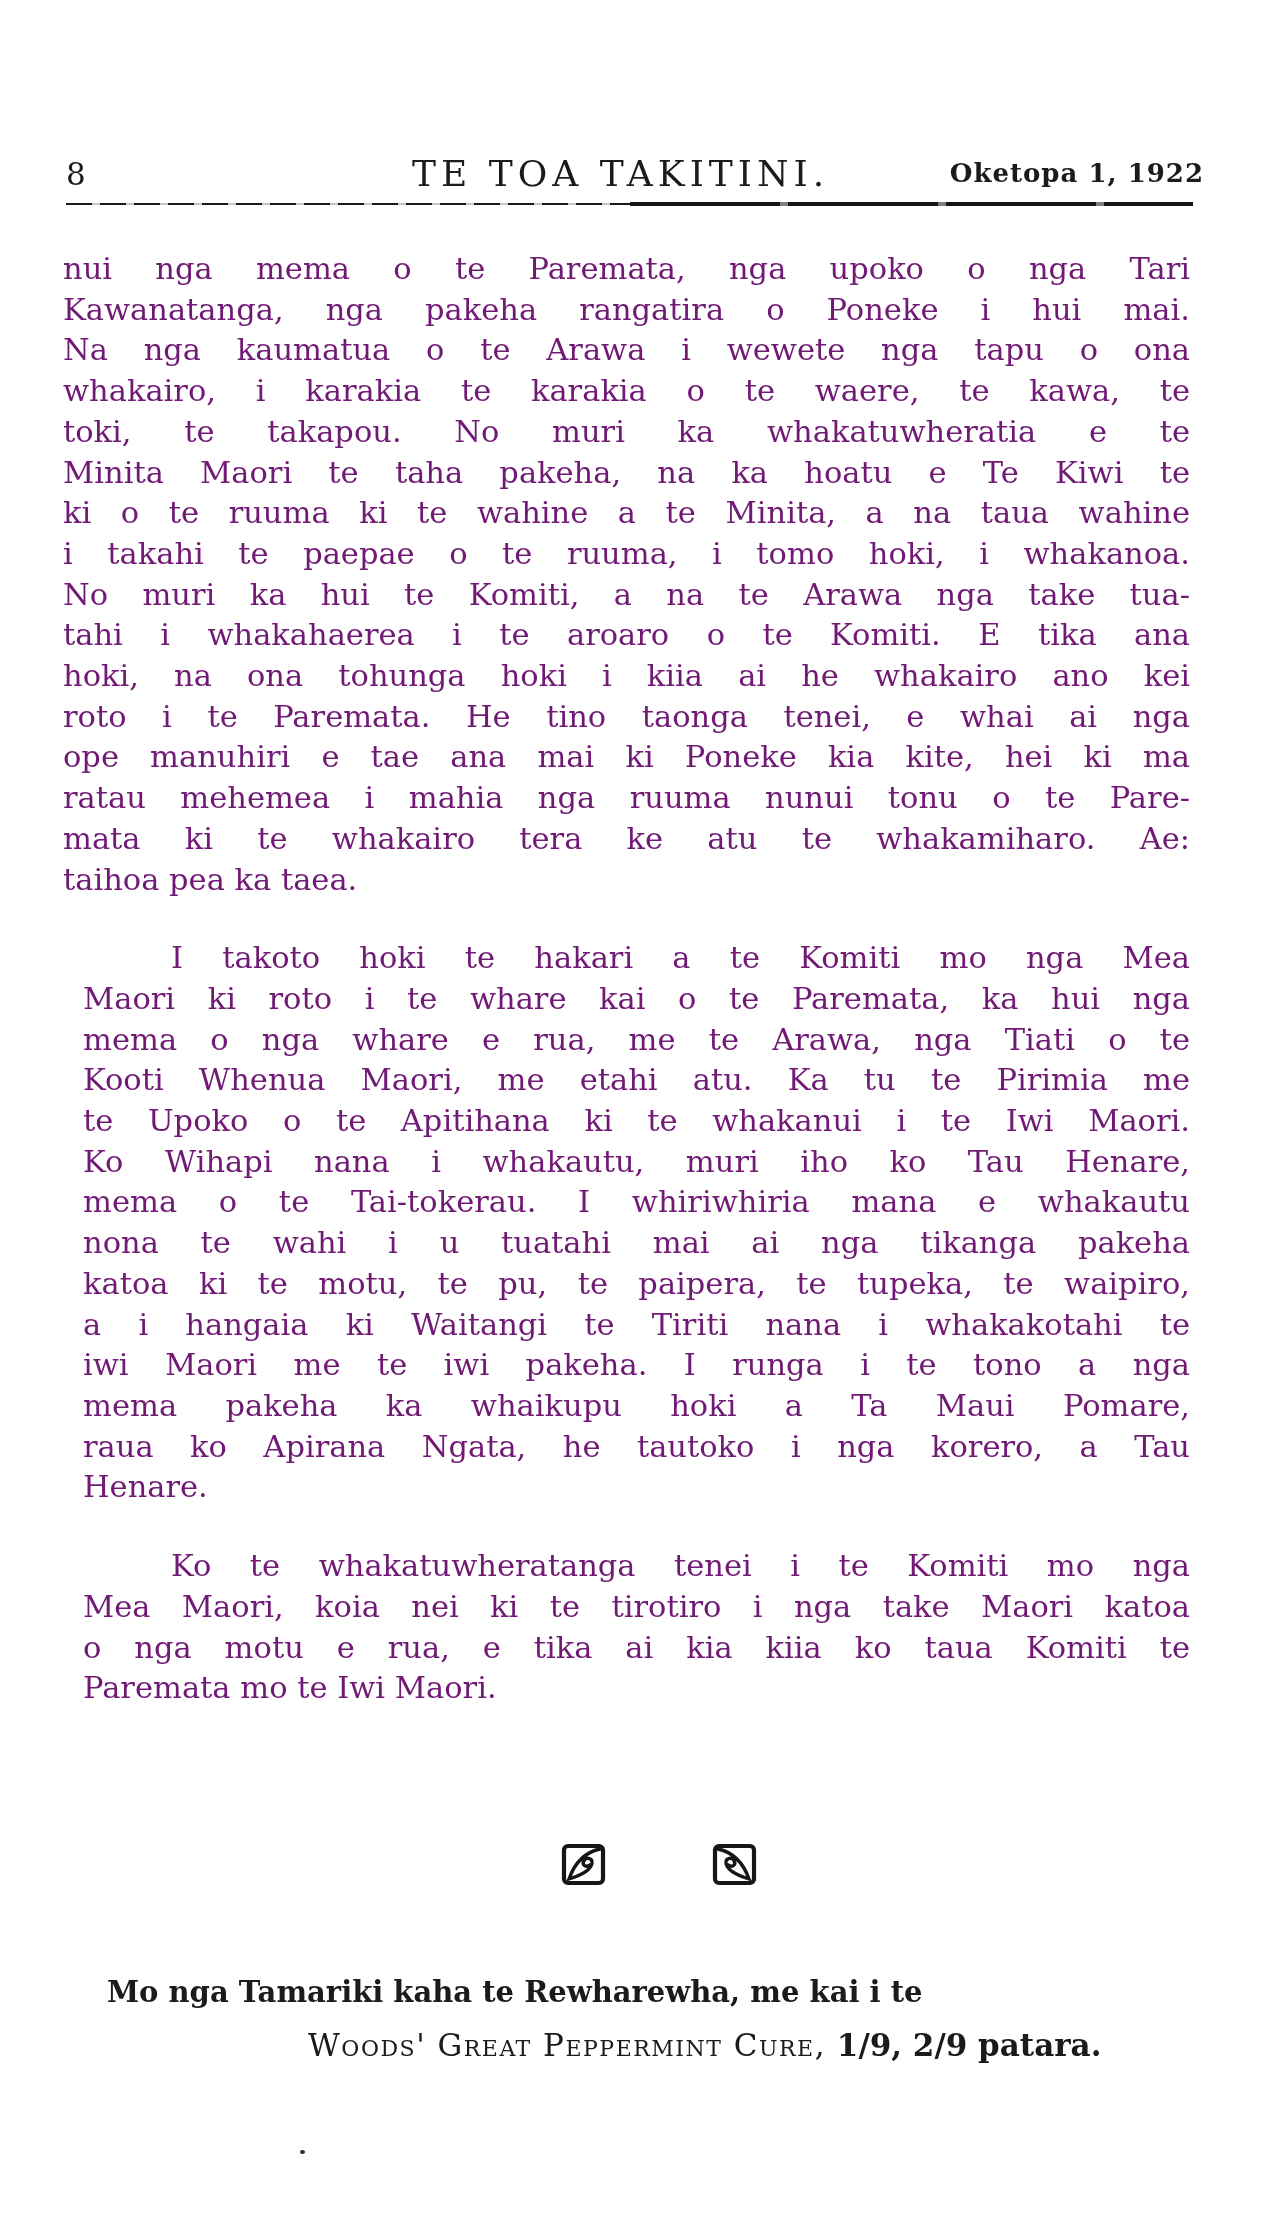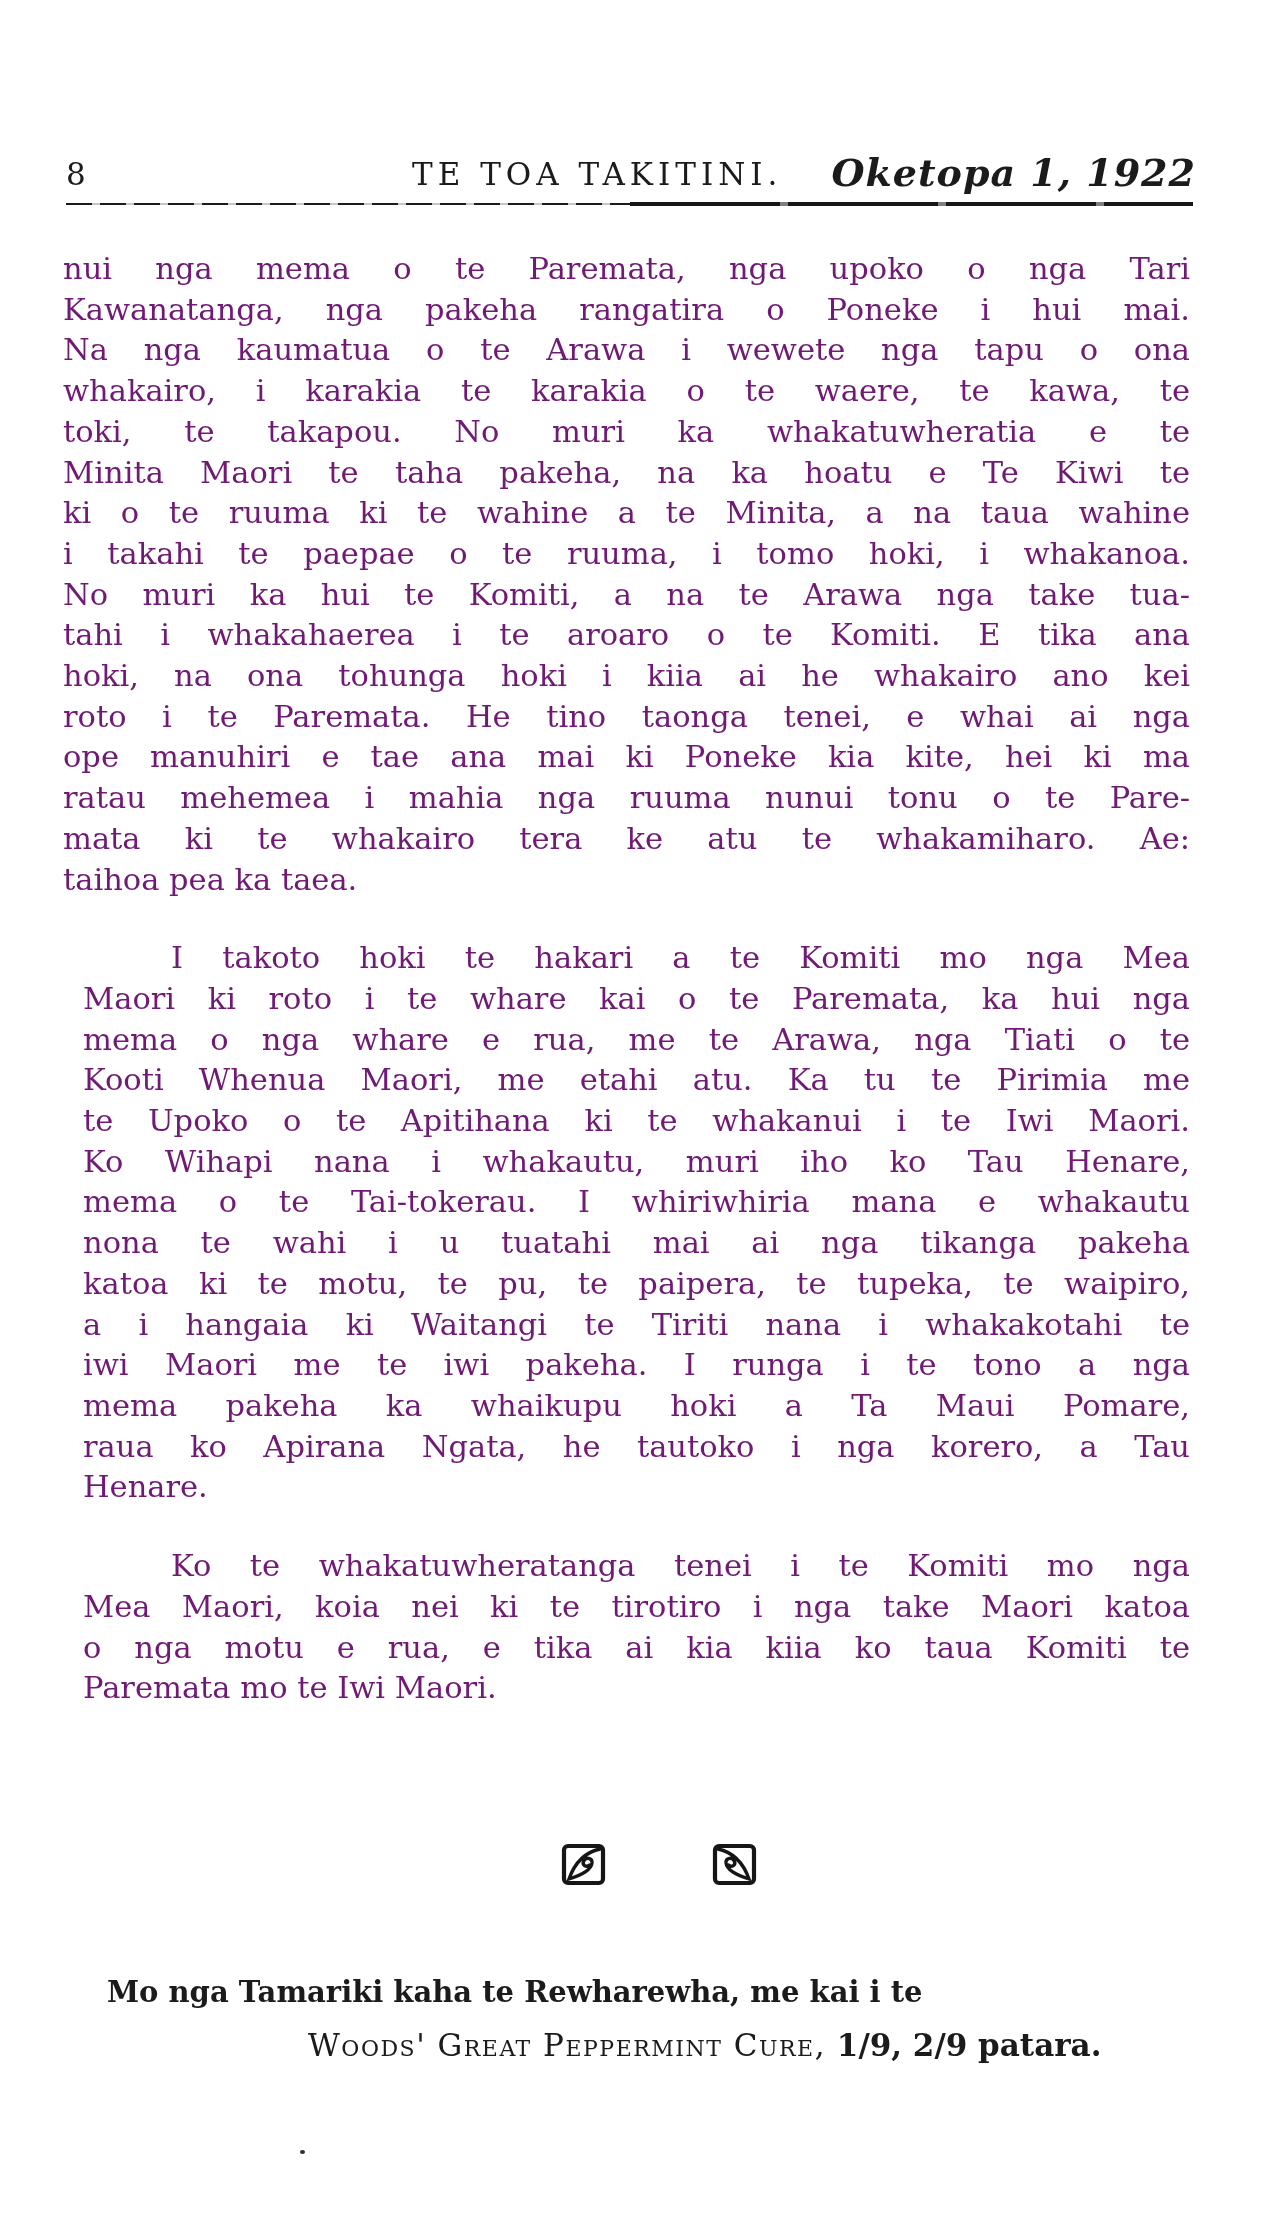--- a/index.html
+++ b/index.html
@@ -6,22 +6,22 @@
   .page{
     position:relative;
     width:1280px;height:2229px;
     background:#ffffff;
     color:#1b1b1b;
     font-family:"DejaVu Serif","Liberation Serif",serif;
     overflow:hidden;
   }
   
   .pagenum{position:absolute;left:66px;top:158px;font-size:31px;line-height:32px;}
-  .masthead{position:absolute;left:412px;top:158px;font-size:31px;line-height:32px;letter-spacing:5px;white-space:nowrap;text-align:center;}
-  .issuedate{position:absolute;right:84px;top:157px;font-size:38px;line-height:32px;font-weight:700;white-space:nowrap;letter-spacing:1px;font-style:italic;}
+  .masthead{position:absolute;left:412px;top:158px;font-size:36px;line-height:32px;letter-spacing:5px;white-space:nowrap;text-align:center;}
+  .issuedate{position:absolute;right:76px;top:157px;font-size:26px;line-height:32px;font-weight:700;white-space:nowrap;letter-spacing:1px;}
   .rule{
     position:absolute;left:66px;top:202px;width:1127px;height:5px;
   }
   .rule .seg-a{position:absolute;left:0;top:1px;width:52%;height:2px;
     background:repeating-linear-gradient(90deg,#1b1b1b 0 26px,rgba(27,27,27,.25) 26px 34px);}
   .rule .seg-b{position:absolute;left:50%;top:0;width:50%;height:4px;
     background:repeating-linear-gradient(90deg,#161616 0 150px,rgba(22,22,22,.55) 150px 158px);}
   
   .body-col{position:absolute;left:63px;top:249px;width:1127px;}
   .para + .para{margin-top:38px;margin-left:20px;}

